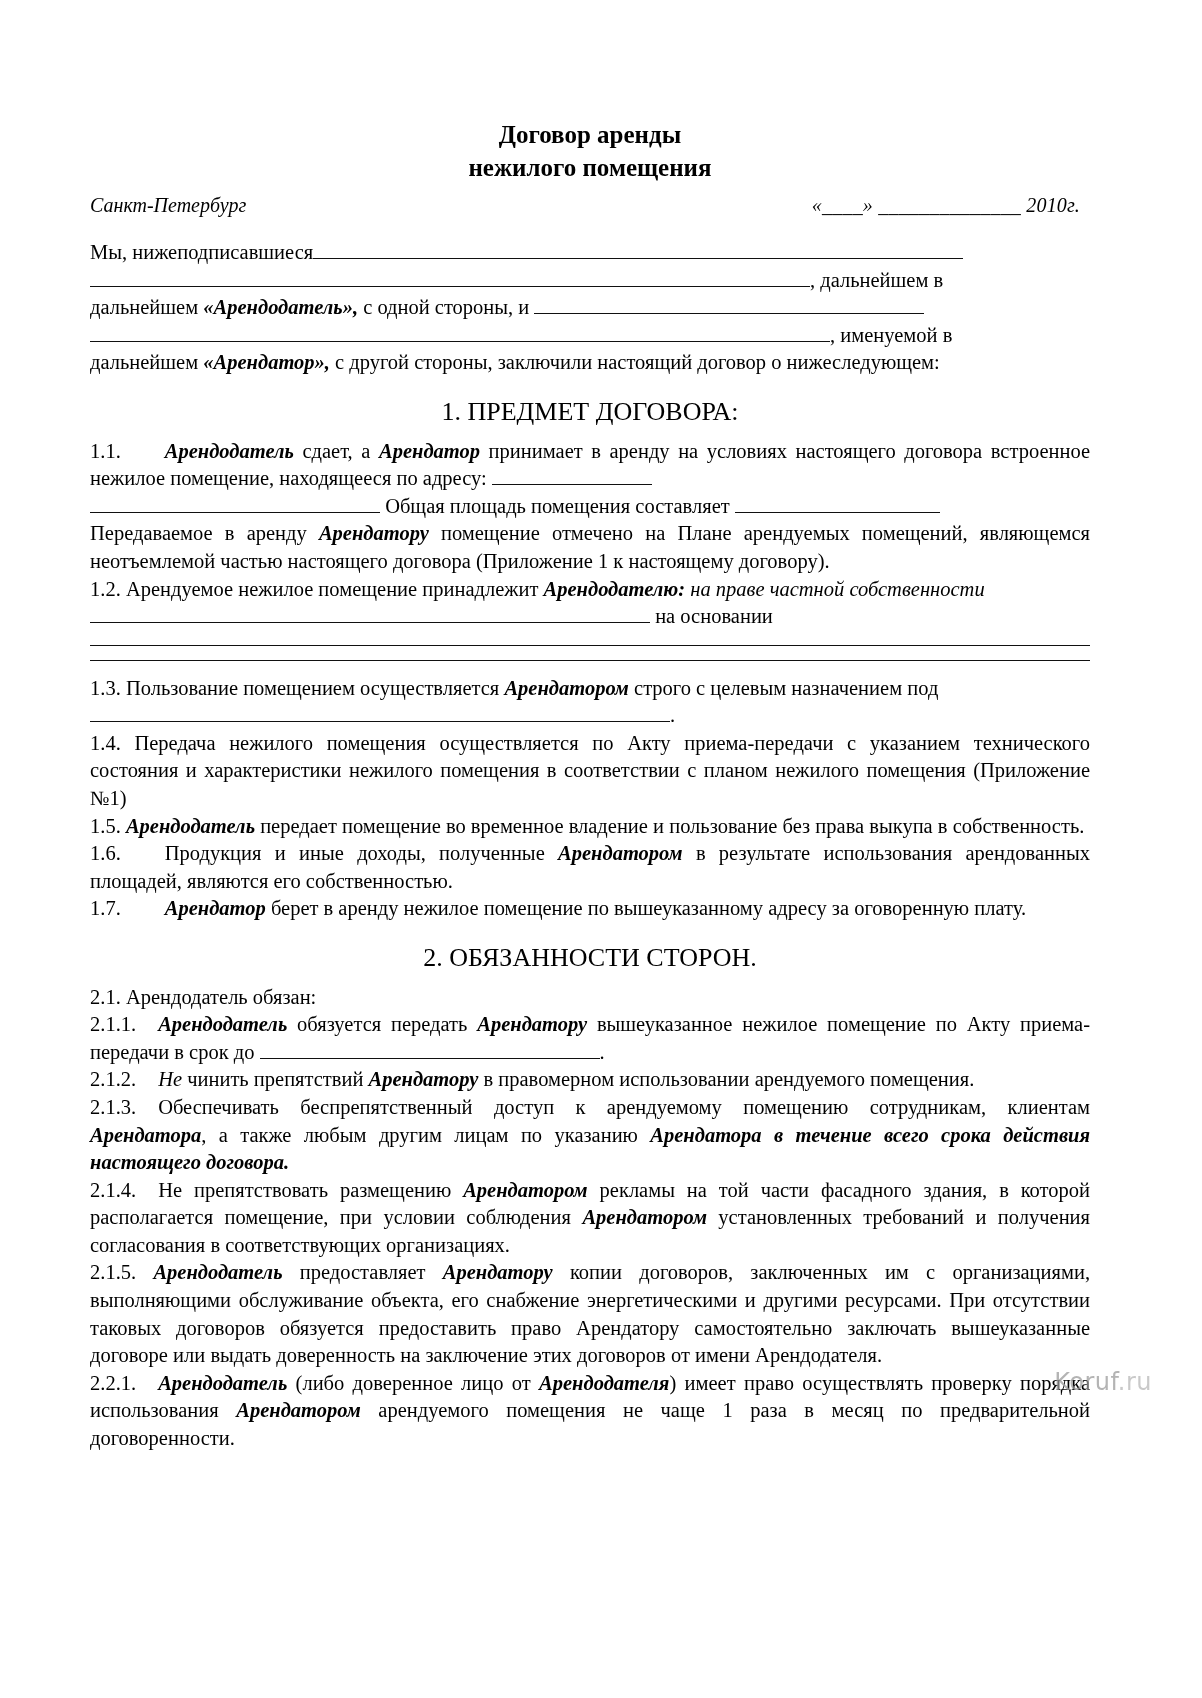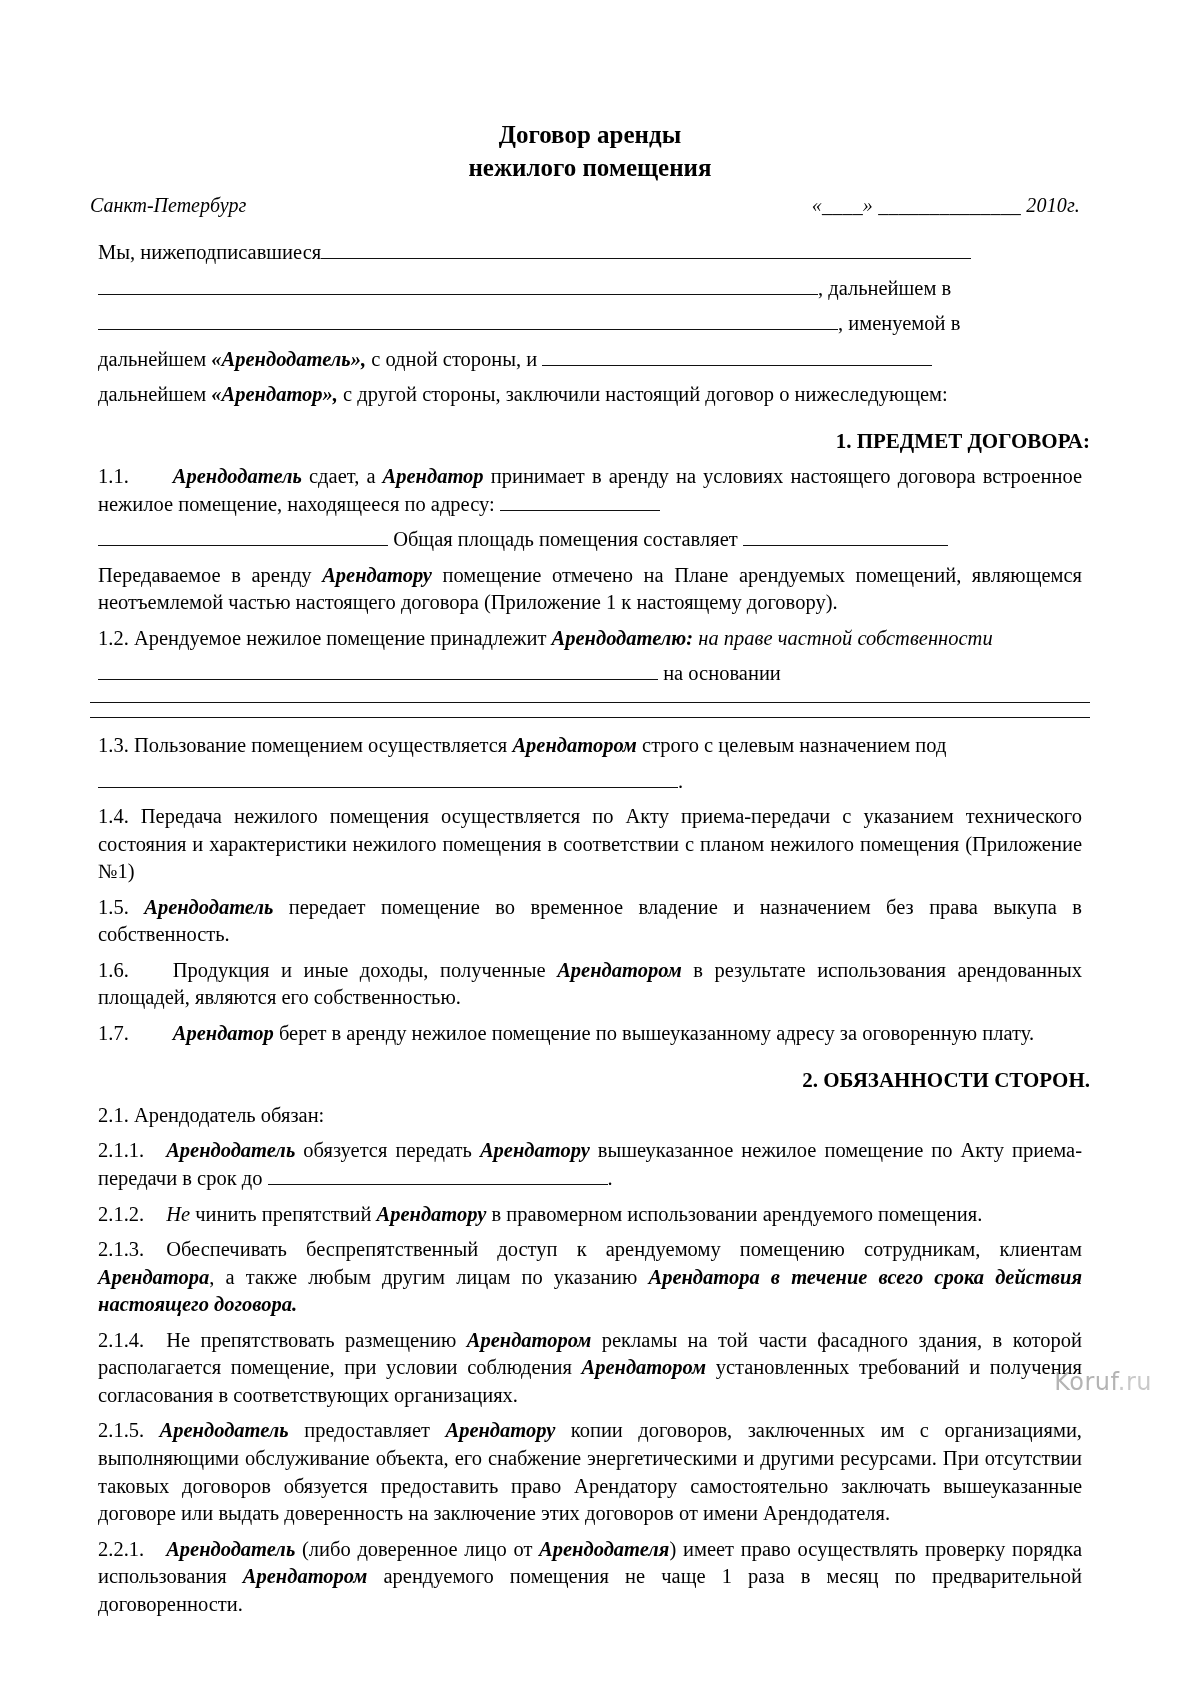--- a/index.html
+++ b/index.html
@@ -43,44 +43,44 @@
   .cityline .city { font-style: italic; }
   .cityline .date { font-style: italic; letter-spacing: 0.2px; margin-left: 44px;}
 
   .body-text {
     font-size: 20.5px;
     line-height: 1.345;
     text-align: justify;
     margin-top: 22px;
   }
   p {
-    margin: 8px;
+    margin: 0;
     text-align: justify;
   }
   .b { font-weight: normal; }
   .i { font-style: italic; }
   .bi { font-weight: bold; font-style: italic; }
 
   .fill {
     display: inline-block;
     border-bottom: 1.4px solid #111;
     vertical-align: baseline;
     height: 0.92em;
   }
   .blankline {
     display: block;
     border-bottom: 1.4px solid #111;
     height: 0;
     margin: 14px 0 14px 0;
   }
 
   h2.section {
-    text-align: right;
-    font-size: 21px;
-    font-weight: bold;
+    text-align: center;
+    font-size: 26px;
+    font-weight: normal;
     margin: 18px 0 8px 0;
   }
 
   .tab { display: inline-block; width: 44px; }
   .tab-sm { display: inline-block; width: 22px; }
 
   .watermark {
     position: absolute;
     right: 50px;
     bottom: 20px;
@@ -104,42 +104,42 @@
 
   <div class="cityline">
     <span class="city">Санкт-Петербург</span>
     <span class="date">«____» ______________ 2010г.</span>
   </div>
 
   <div class="body-text">
 
     <p><span>Мы, нижеподписавшиеся</span><span class="fill" style="width:650px"></span></p>
     <p><span class="fill" style="width:720px"></span><span>, дальнейшем в</span></p>
+    <p><span>дальнейшем</span> <span class="bi">«Арендодатель»,</span> <span>с одной стороны, и</span> <span class="fill" style="width:390px"></span></p>
     <p><span class="fill" style="width:740px"></span><span>, именуемой в</span></p>
-    <p><span>дальнейшем</span> <span class="bi">«Арендодатель»,</span> <span>с одной стороны, и</span> <span class="fill" style="width:390px"></span></p>
     <p><span>дальнейшем</span> <span class="bi">«Арендатор»,</span> <span>с другой стороны, заключили настоящий договор о нижеследующем:</span></p>
 
     <h2 class="section">1. ПРЕДМЕТ ДОГОВОРА:</h2>
 
     <p><span class="b">1.1.</span><span class="tab"></span><span class="bi">Арендодатель</span> <span>сдает, а</span> <span class="bi">Арендатор</span> <span>принимает в аренду на условиях настоящего договора встроенное нежилое помещение, находящееся по адресу:</span> <span class="fill" style="width:160px"></span></p>
     <p><span class="fill" style="width:290px"></span> <span>Общая площадь помещения составляет</span> <span class="fill" style="width:205px"></span></p>
     <p><span>Передаваемое в аренду</span> <span class="bi">Арендатору</span> <span>помещение отмечено на Плане арендуемых помещений, являющемся неотъемлемой частью настоящего договора (Приложение 1 к настоящему договору).</span></p>
 
     <p><span>1.2. Арендуемое нежилое помещение принадлежит</span> <span class="bi">Арендодателю:</span> <span class="i">на праве частной собственности</span></p>
     <p><span class="fill" style="width:560px"></span> <span>на основании</span></p>
 
     <span class="blankline"></span>
     <span class="blankline"></span>
 
     <p><span>1.3. Пользование помещением осуществляется</span> <span class="bi">Арендатором</span> <span>строго с целевым назначением под</span></p>
     <p><span class="fill" style="width:580px"></span>.</p>
 
     <p><span>1.4. Передача нежилого помещения осуществляется по Акту приема-передачи с указанием технического состояния и характеристики нежилого помещения в соответствии с планом нежилого помещения (Приложение №1)</span></p>
 
-    <p><span>1.5.</span> <span class="bi">Арендодатель</span> <span>передает помещение во временное владение и назначением без права выкупа в собственность.</span></p>
+    <p><span>1.5.</span> <span class="bi">Арендодатель</span> <span>передает помещение во временное владение и пользование без права выкупа в собственность.</span></p>
 
     <p><span>1.6.</span><span class="tab"></span><span>Продукция и иные доходы, полученные</span> <span class="bi">Арендатором</span> <span>в результате использования арендованных площадей, являются его собственностью.</span></p>
 
     <p><span>1.7.</span><span class="tab"></span><span class="bi">Арендатор</span> <span>берет в аренду нежилое помещение по вышеуказанному адресу за оговоренную плату.</span></p>
 
     <h2 class="section">2. ОБЯЗАННОСТИ СТОРОН.</h2>
 
     <p class="b">2.1. Арендодатель обязан:</p>
 
     <p><span>2.1.1.</span><span class="tab-sm"></span><span class="bi">Арендодатель</span> <span>обязуется передать</span> <span class="bi">Арендатору</span> <span>вышеуказанное нежилое помещение по Акту приема-передачи в срок до</span> <span class="fill" style="width:340px"></span>.</p>

